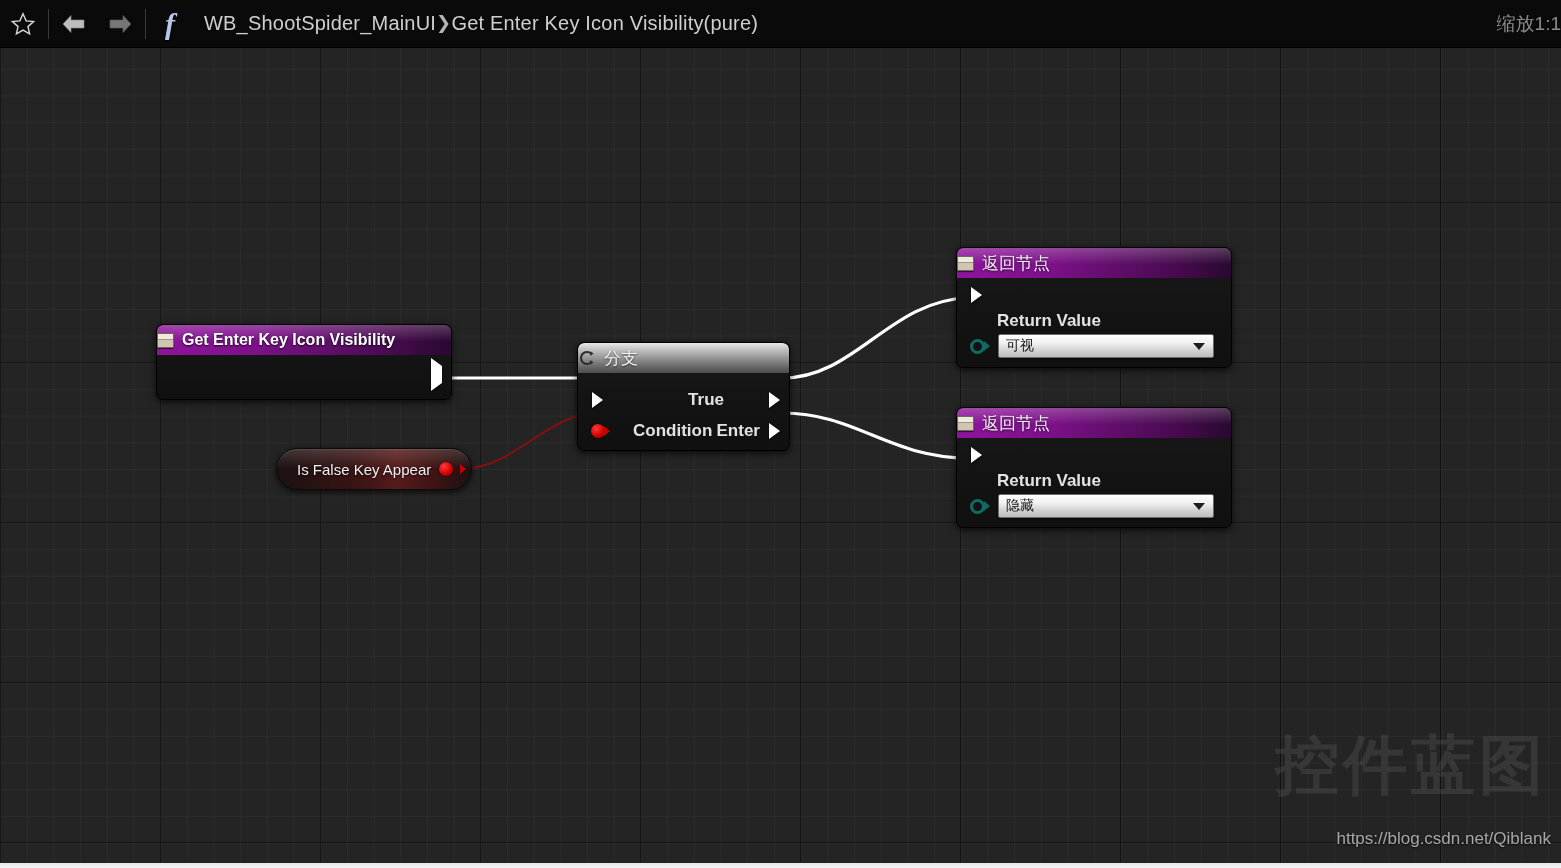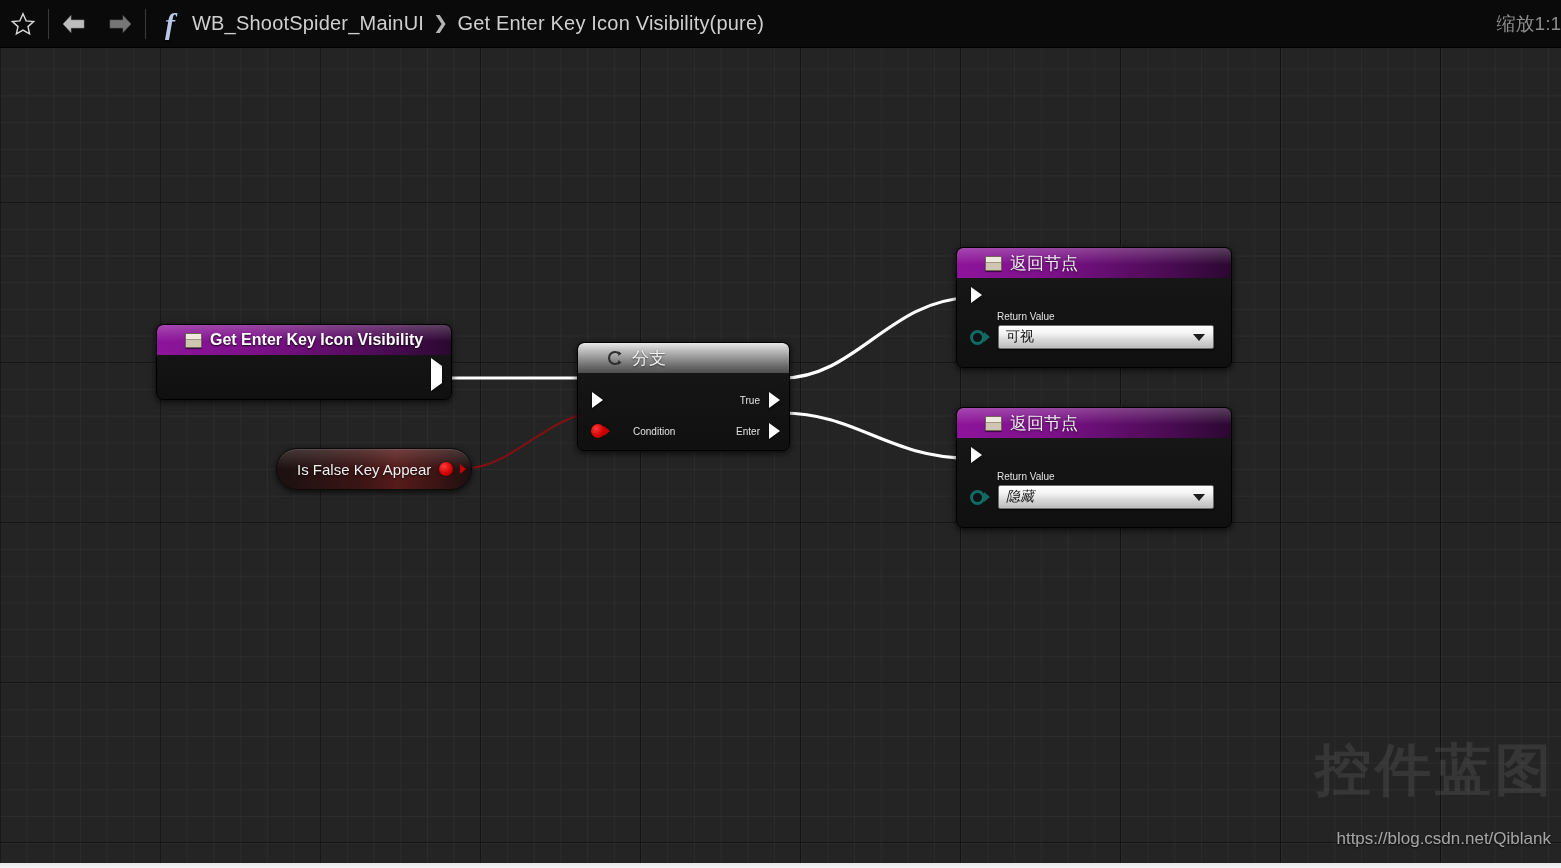--- a/index.html
+++ b/index.html
@@ -26,22 +26,22 @@
   }
   .tb-sep { width:1px; height:30px; background:#3a3a3a; margin:0 2px; }
   .fx-icon {
     width:44px; height:48px; display:flex; align-items:center; justify-content:center;
     font-family:"Liberation Serif","DejaVu Serif",serif;
     font-style:italic; font-weight:bold; font-size:30px;
     color:#b9c6e8;
     text-shadow:0 1px 2px rgba(0,0,0,.9);
   }
   .breadcrumb {
-    display:flex; align-items:flex-start; gap:9px;
-    margin-left:0;
+    display:flex; align-items:flex-start; 
+    margin-left:12px;
     font-size:20px; color:#cfcfcf; letter-spacing:.2px;
     white-space:nowrap;
   }
   .bc-sep { color:#b4b4b4; font-size:18px; font-weight:bold; }
   .zoom-label {
     position:absolute; right:0px; top:50%; transform:translateY(-50%);
     font-size:19px; color:#8c8c8c; white-space:nowrap;text-align:center;
   }
 
   
@@ -75,21 +75,21 @@
 
   .node-body {
     background:linear-gradient(to bottom,#1a1a1a 0%,#141414 45%,#101010 100%);
     border:1px solid #000;
     border-radius:7px;
     box-shadow:0 2px 7px rgba(0,0,0,.75), inset 0 1px 0 rgba(255,255,255,.05);
     overflow:hidden;
   }
   .node-header {
     height:30px; display:flex; align-items:center;
-    padding:0 28px; gap:8px;
+    padding:0 0; gap:8px;
     border-top-left-radius:6px; border-top-right-radius:6px;
   }
   .hdr-purple {
     background:
       linear-gradient(to bottom, rgba(255,255,255,.22) 0%, rgba(255,255,255,0) 55%),
       linear-gradient(to right,#8e149b 0%,#7c1189 34%,#4a0b52 78%,#2a0830 100%);
   }
   .hdr-grey {
     background:
       linear-gradient(to bottom,#e8e8e8 0%,#c2c2c2 22%,#8e8e8e 55%,#6a6a6a 78%,#4d4d4d 100%);
@@ -151,21 +151,21 @@
     flex:none;
   }
   .pin-enum-arrow {
     width:0;height:0;flex:none;
     border-left:6px solid #0f6b63;
     border-top:5px solid transparent;
     border-bottom:5px solid transparent;
     margin-left:-1px;
   }
 
-  .pin-label { font-size:10px; color:#e2e2e2; white-space:nowrap; }
+  .pin-label { font-size:17px; color:#e2e2e2; white-space:nowrap;font-weight:bold; }
 
   
   .combo {
     height:24px; width:216px;
     background:linear-gradient(to bottom,#ffffff 0%,#f2f2f2 35%,#d2d2d2 70%,#bdbdbd 100%);
     border:1px solid #6b6b6b;
     border-radius:2px;
     display:flex; align-items:center;
     padding:0 4px 0 7px;
     box-shadow:inset 0 1px 0 rgba(255,255,255,.9), 0 1px 2px rgba(0,0,0,.6);
@@ -191,22 +191,22 @@
     border:1px solid #0a0a0a;
     display:flex; align-items:center;
     padding:0 12px 0 20px; gap:8px;
     box-shadow:0 2px 6px rgba(0,0,0,.7), inset 0 1px 0 rgba(255,255,255,.09);
   }
   .pill-text { font-size:15px; color:#f0f0f0; white-space:nowrap;
                text-shadow:0 1px 2px rgba(0,0,0,.8); }
 
   
   .watermark {
-    position:absolute; right:6px; bottom:54px;
-    font-size:56px; font-weight:bold;
+    position:absolute; right:14px; bottom:54px;
+    font-size:64px; font-weight:bold;
     color:rgba(255,255,255,.085);
     letter-spacing:4px;
     z-index:3;
     user-select:none;
   }
   .wm-url {
     position:absolute; right:10px; bottom:14px;
     font-size:17px; color:rgba(255,255,255,.62);
     z-index:3; user-select:none;
     text-shadow:0 1px 2px rgba(0,0,0,.8);
@@ -291,21 +291,21 @@
           <span class="ic-branch">
             <svg width="18" height="18" viewBox="0 0 18 18">
               <path d="M13 4.5 A6 6 0 1 0 13 13.5" fill="none" stroke="#2e2e2e" stroke-width="2.1"></path>
               <path d="M12.2 2.2 L15.6 4.6 L12.2 7.0 Z" fill="#2e2e2e"></path>
               <path d="M12.2 11.0 L15.6 13.4 L12.2 15.8 Z" fill="#2e2e2e"></path>
             </svg>
           </span>
           <span class="hdr-title dark">分支</span>
         </div>
 
-        <div class="row" style="height:40px; padding:14px 0 0 14px;">
+        <div class="row" style="height:40px; padding:14px 0 0 14px;gap:36px;">
           <span class="pin-exec"></span>
           <span style="flex:1"></span>
           <span class="pin-label">True</span>
           <span class="pin-exec" style="margin:0 9px 0 9px;"></span>
         </div>
 
         <div class="row" style="height:36px; padding:0 0 0 13px;">
           <span class="pin-bool"></span>
           <span class="pin-bool-arrow"></span>
           <span class="pin-label" style="margin-left:23px;">Condition</span>
@@ -344,21 +344,21 @@
         <div class="node-header hdr-purple">
           <span class="ic-func"></span>
           <span class="hdr-title dark" style="font-weight:normal;">返回节点</span>
         </div>
         <div class="row" style="height:33px; padding-left:14px;">
           <span class="pin-exec"></span>
         </div>
         <div style="padding:0 0 0 40px;">
           <div class="pin-label" style="margin-bottom:4px;">Return Value</div>
         </div>
-        <div class="row" style="height:30px; padding-left:13px; margin-top:-4px;font-style:italic;">
+        <div class="row" style="height:30px; padding-left:13px; margin-top:-4px;">
           <span class="pin-enum"></span>
           <span class="pin-enum-arrow"></span>
           <span class="combo" style="margin-left:8px;">
             <span class="combo-text">隐藏</span>
             <span class="combo-arrow"></span>
           </span>
         </div>
       </div>
     </div>
 

